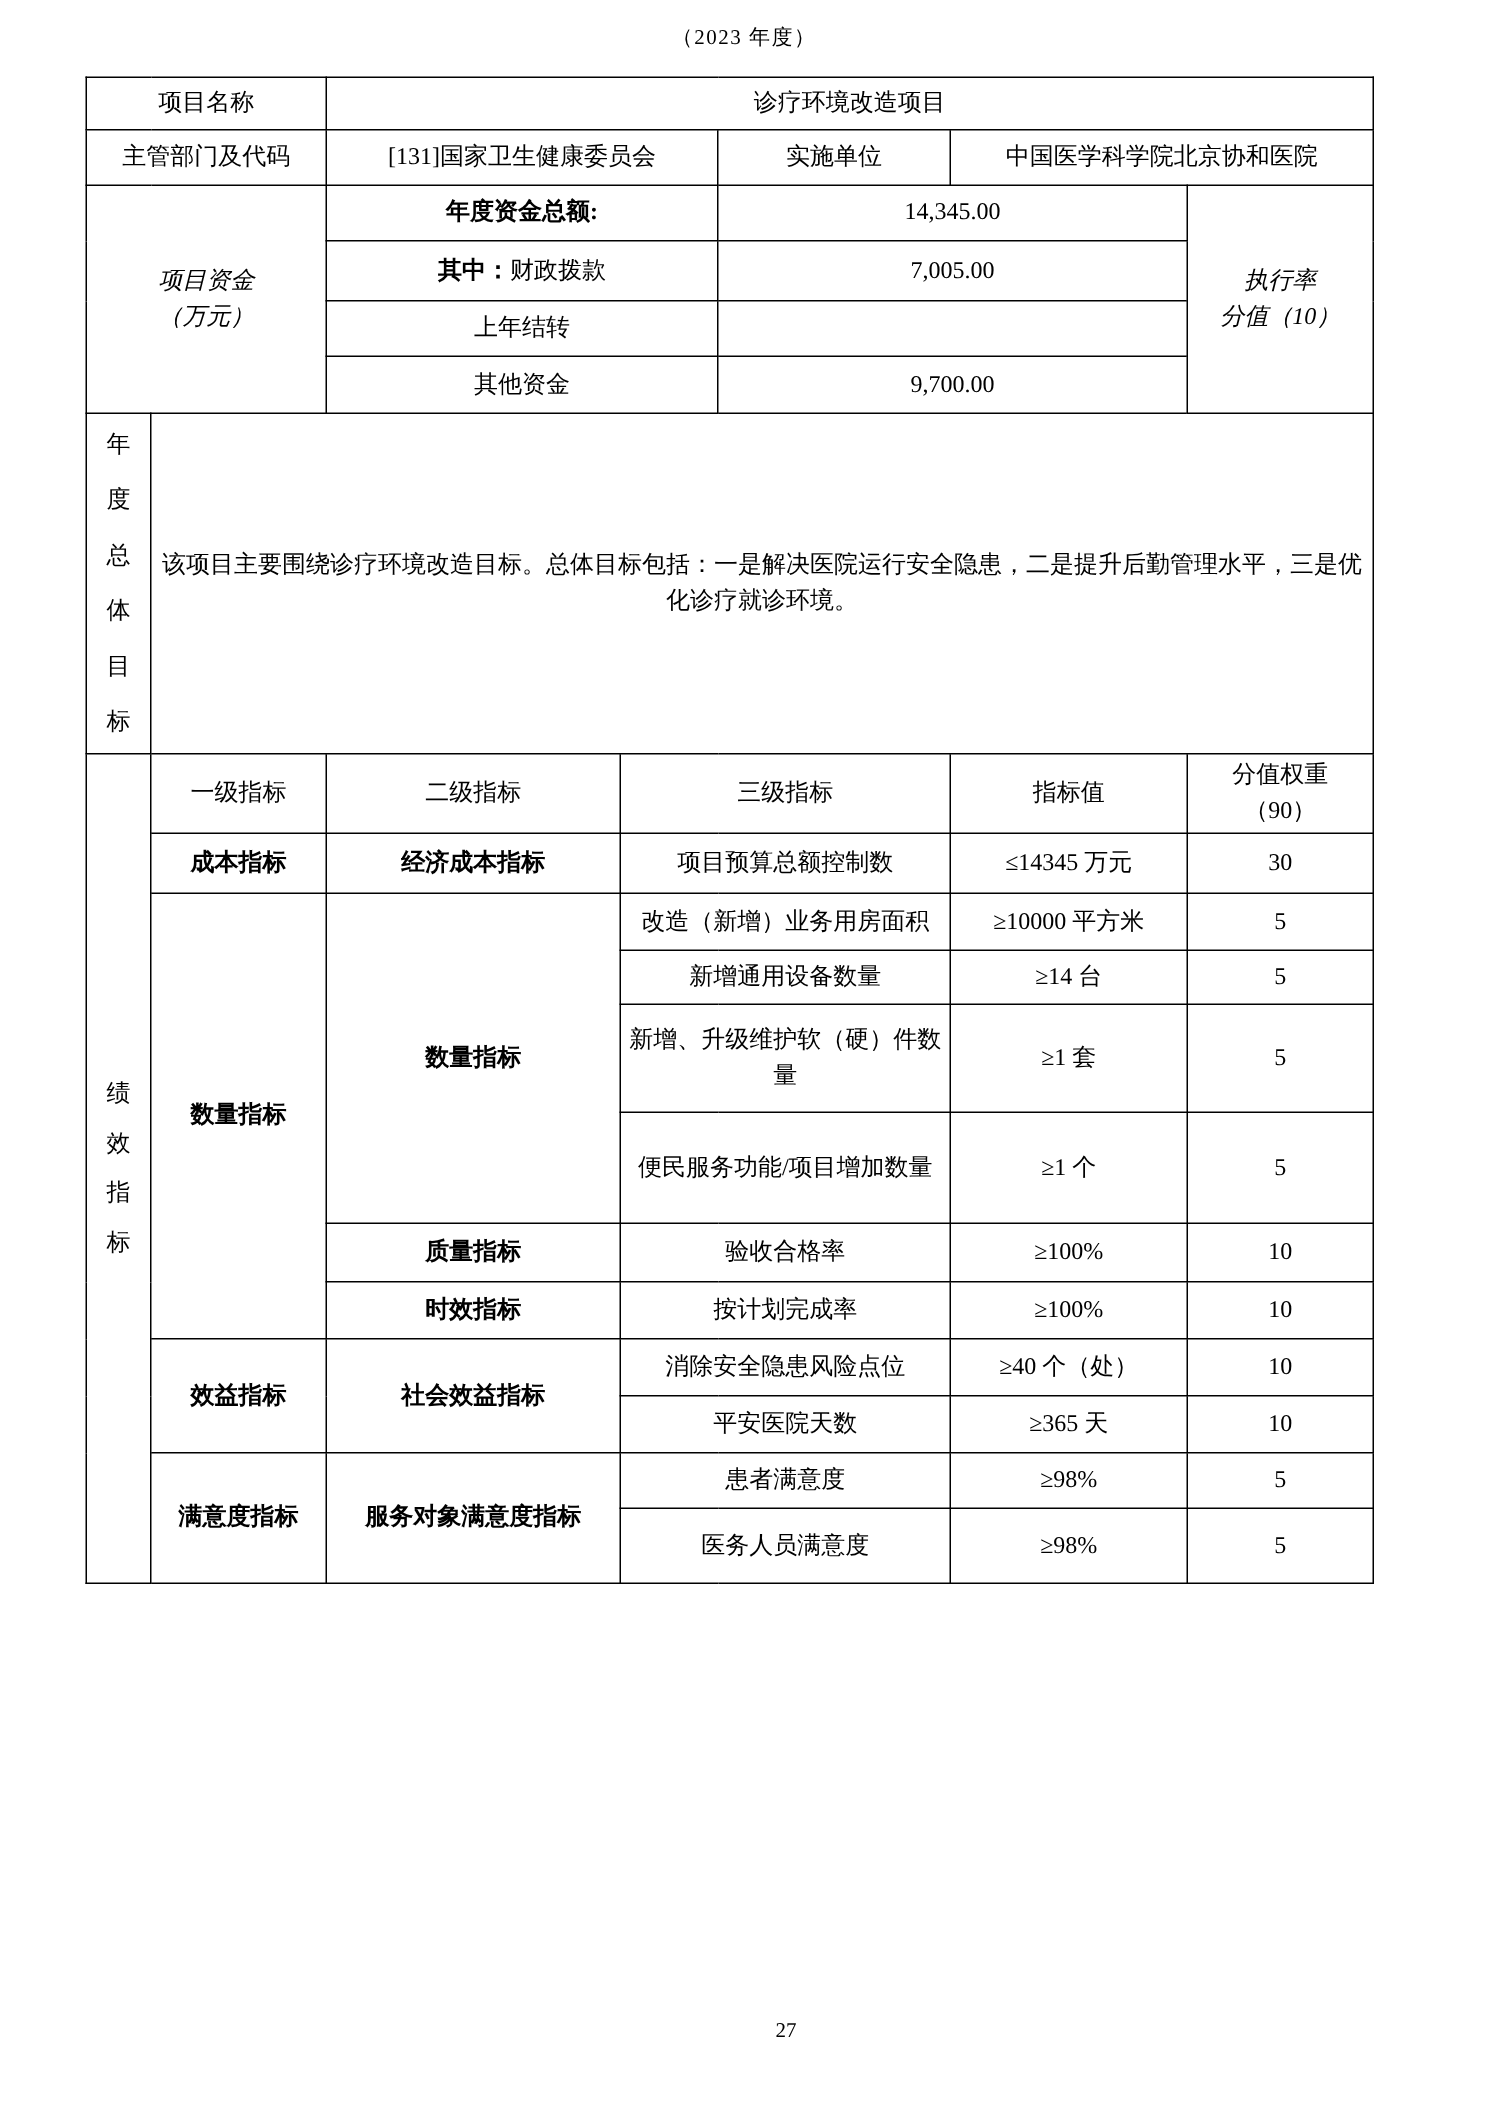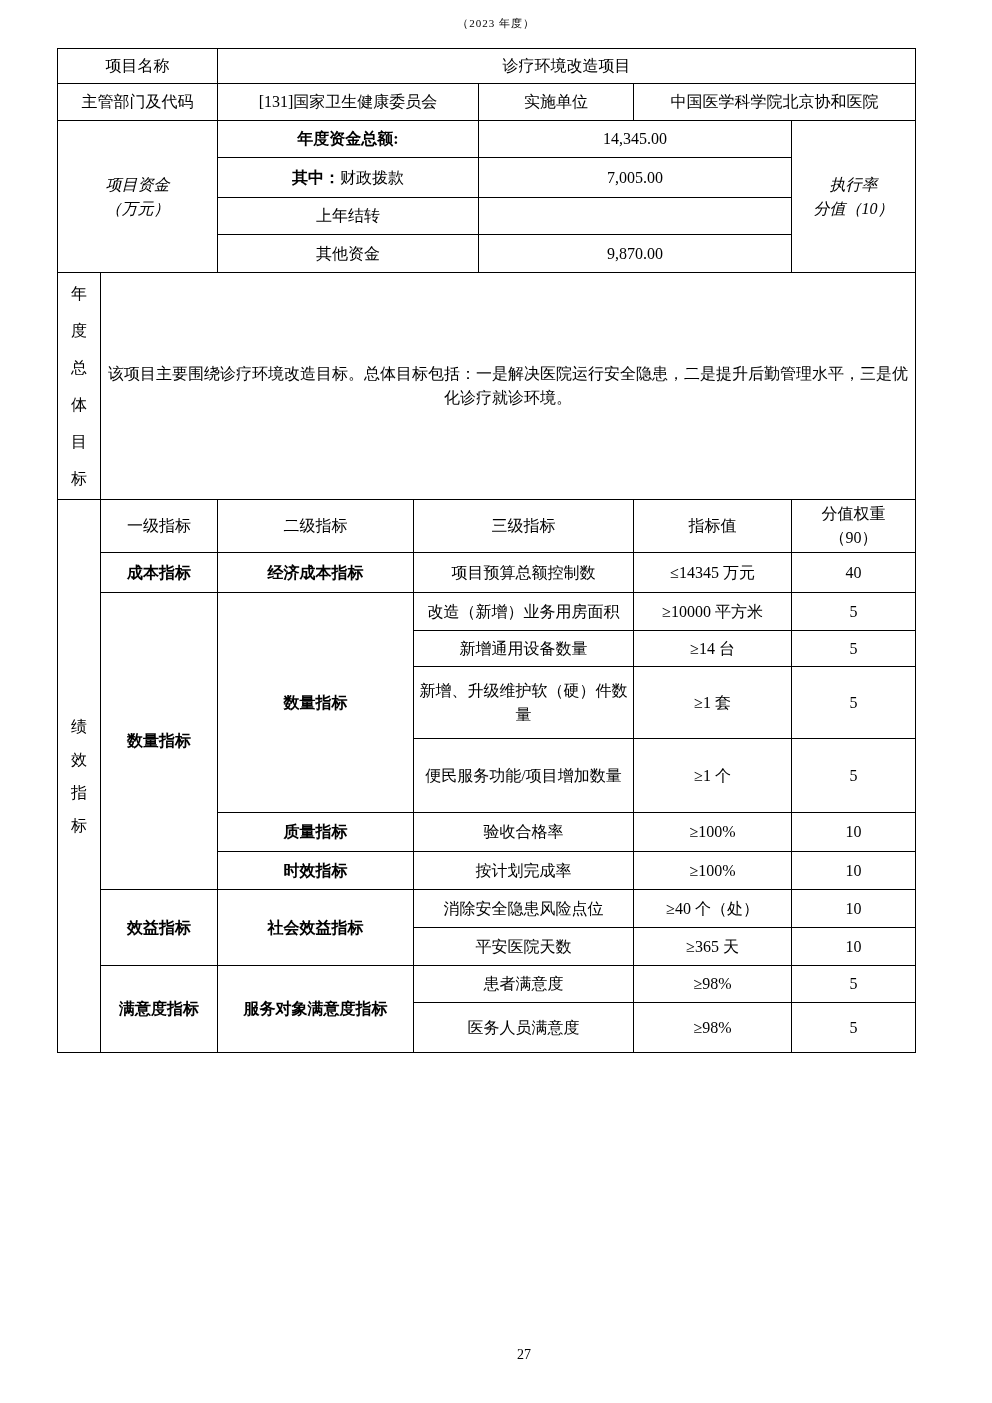--- a/index.html
+++ b/index.html
@@ -8,21 +8,21 @@
     font-family:"Liberation Serif","DejaVu Serif",serif;
     font-size:16px;
     position:relative;
   }
   .page{position:relative;width:992px;height:1403px;overflow:hidden;}
   .doc-title{
     padding-top:84px;text-align:center;font-size:33px;font-weight:bold;
     letter-spacing:1px;line-height:1.3;
   }
   .doc-subtitle{
-    margin-top:16px;text-align:center;font-size:11px;letter-spacing:1px;
+    margin-top:16px;text-align:center;font-size:14px;letter-spacing:1px;
   }
   table.main{
     border-collapse:collapse;table-layout:fixed;
     margin-left:57px;margin-top:17px;width:858px;
   }
   table.main td{
     border:1px solid #000;
     vertical-align:middle;text-align:center;
     padding:2px 4px;line-height:1.5;
     overflow:hidden;
@@ -90,21 +90,21 @@
     <tr class="h40">
       <td colspan="2"><span class="bold">其中：</span><span>财政拨款</span></td>
       <td colspan="2">7,005.00</td>
     </tr>
     <tr class="h37">
       <td colspan="2">上年结转</td>
       <td colspan="2"></td>
     </tr>
     <tr class="h38">
       <td colspan="2">其他资金</td>
-      <td colspan="2">9,870.00</td>
+      <td colspan="2">9,700.00</td>
     </tr>
 
     <tr class="h218">
       <td>
         <div class="vstack vstack-goal">
           <span>年</span>
           <span>度</span>
           <span>总</span>
           <span>体</span>
           <span>目</span>
@@ -129,21 +129,21 @@
       <td>指标值</td>
       <td class="hdr">分值权重
 （90）</td>
     </tr>
 
     <tr class="h40">
       <td class="al">成本指标</td>
       <td class="al">经济成本指标</td>
       <td colspan="2" class="l3">项目预算总额控制数</td>
       <td>≤14345 万元</td>
-      <td>40</td>
+      <td>30</td>
     </tr>
 
     <tr class="h38">
       <td rowspan="6" class="al">数量指标</td>
       <td rowspan="4" class="al">数量指标</td>
       <td colspan="2" class="l3">改造（新增）业务用房面积</td>
       <td>≥10000 平方米</td>
       <td>5</td>
     </tr>
     <tr class="h36">

